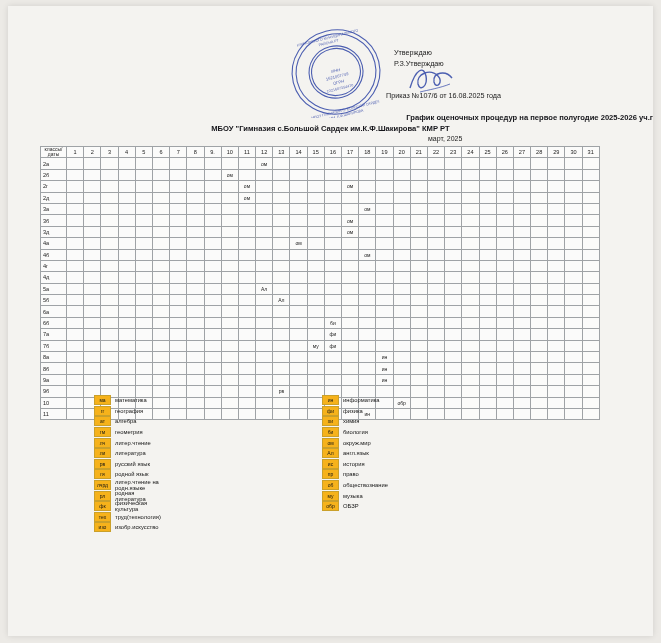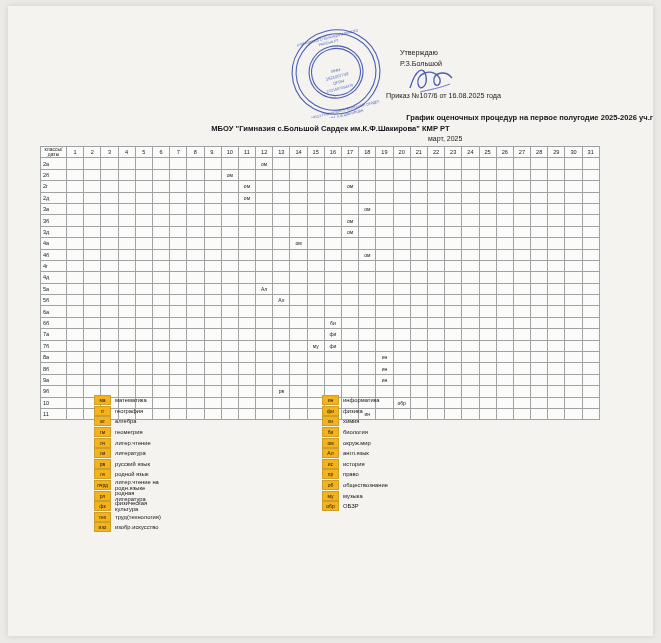--- a/index.html
+++ b/index.html
@@ -27,21 +27,21 @@
   .approve {
     position: absolute;
     left: 378px;
     top: 42px;
     width: 180px;
     font-size: 7.2px;
     color: #1b1b1b;
     line-height: 1.5;
   }
   .approve .ln { display: block; }
-  .approve .indent { margin-left: 14px; }
+  .approve .indent { margin-left: 8px; }
   .order {
     position: absolute;
     left: 378px;
     top: 85px;
     font-size: 7.2px;
     color: #1b1b1b;
   }
   .title1 {
     position: absolute;
     left: 0; top: 107px;
@@ -194,21 +194,21 @@
 
     <div class="sign">
       <svg width="50" height="34" viewBox="0 0 50 34">
         <path d="M4 26 C10 6, 18 4, 20 14 C22 24, 14 30, 12 22 C10 12, 24 6, 32 14 C38 20, 30 28, 28 20 C26 10, 40 8, 46 16" fill="none" stroke="#2f45a6" stroke-width="1.4" opacity="0.85"></path>
         <path d="M14 30 C22 28, 34 26, 44 22" fill="none" stroke="#2f45a6" stroke-width="1" opacity="0.7"></path>
       </svg>
     </div>
 
     <div class="approve">
       <span class="ln indent">Утверждаю</span>
-      <span class="ln indent">Р.З.Большой</span>
+      <span class="ln indent">Р.З.Утверждаю</span>
     </div>
 
     <div class="order">Приказ №107/6 от 16.08.2025 года</div>
 
     <div class="title1">График оценочных процедур на первое полугодие 2025-2026 уч.г</div>
     <div class="title2">МБОУ "Гимназия с.Большой Сардек им.К.Ф.Шакирова" КМР РТ</div>
 
     <div class="month">
       <span>март, 20</span><span class="mnum">25</span>
     </div>

